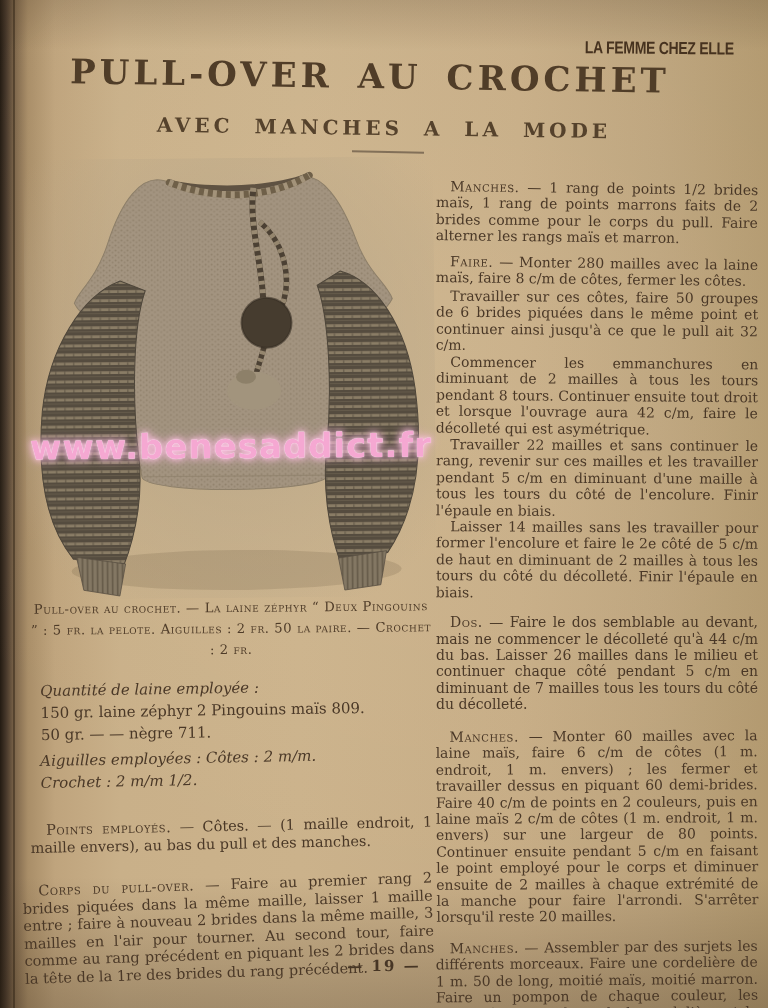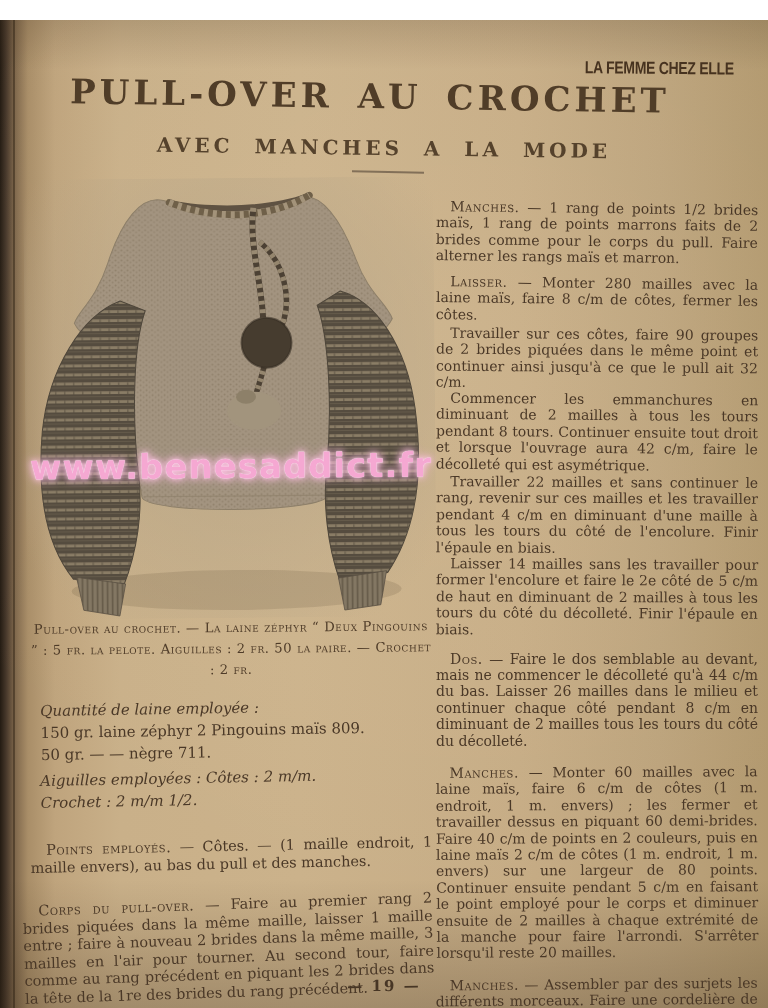--- a/index.html
+++ b/index.html
@@ -1,21 +1,21 @@
 <!DOCTYPE html>
 <html><head>
 <meta charset="utf-8">
 <style>
   html,body{margin:0;padding:0;width:768px;height:1008px;overflow:hidden;
     font-family:"DejaVu Serif", serif;}
   .page{position:absolute;inset:0;color:#4a3827;
     background:
       radial-gradient(120% 90% at 58% 35%, rgba(255,240,210,0.10), rgba(0,0,0,0) 60%),
       linear-gradient(to bottom, rgba(74,56,36,0.20), rgba(0,0,0,0) 5%, rgba(0,0,0,0) 87%, rgba(60,45,28,0.28) 100%),
-      linear-gradient(to right, #231b12 0, #46372a 6px, #7b6449 14px, #a98e68 28px, #bfa47d 55px, #c9b089 120px, #cbb28b 300px, #c6ac85 520px, #bca37c 660px, #b2996f 768px); margin-top: 20px;}
+      linear-gradient(to right, #231b12 0, #46372a 6px, #7b6449 14px, #a98e68 28px, #bfa47d 55px, #c9b089 120px, #cbb28b 300px, #c6ac85 520px, #bca37c 660px, #b2996f 768px);}
   .crease{position:absolute;left:13px;top:0;width:2px;height:1008px;
     background:rgba(40,28,16,0.45);}
   
   .logo{position:absolute;left:585px;top:37px;width:170px;
     font-family:"Liberation Sans", sans-serif;font-weight:700;font-size:14px;
     letter-spacing:-0.3px;color:#46321f;transform:rotate(0.5deg) scaleY(1.25);
     transform-origin:left top;white-space:nowrap;}
   .title{position:absolute;left:40px;top:56px;width:660px;text-align:center;
     font-size:34px;font-weight:700;letter-spacing:4px;word-spacing:9px;
     color:#503d28;transform:rotate(0.9deg);transform-origin:center;}
@@ -166,38 +166,38 @@
     <span class="sc">Corps du pull-over.</span>
     <span>— Faire au premier rang 2 brides piquées dans la même maille, laisser 1 maille entre ; faire à nouveau 2 brides dans la même maille, 3 mailles en l'air pour tourner. Au second tour, faire comme au rang précédent en piquant les 2 brides dans la tête de la 1re des brides du rang précédent.</span>
   </p>
 
   <div class="col-right">
     <p class="para r1 mb10">
       <span class="sc">Manches.</span>
       <span>— 1 rang de points 1/2 brides maïs, 1 rang de points marrons faits de 2 brides comme pour le corps du pull. Faire alterner les rangs maïs et marron.</span>
     </p>
     <p class="para r1 mb2">
-      <span class="sc">Laisser.</span>
+      <span class="sc">Faire.</span>
       <span>— Monter 280 mailles avec la laine maïs, faire 8 c/m de côtes, fermer les côtes.</span>
     </p>
     <p class="para r2">
-      <span>Travailler sur ces côtes, faire 90 groupes de 2 brides piquées dans le même point et continuer ainsi jusqu'à ce que le pull ait 32 c/m.</span>
+      <span>Travailler sur ces côtes, faire 50 groupes de 6 brides piquées dans le même point et continuer ainsi jusqu'à ce que le pull ait 32 c/m.</span>
     </p>
     <p class="para r2">
       <span>Commencer les emmanchures en diminuant de 2 mailles à tous les tours pendant 8 tours. Continuer ensuite tout droit et lorsque l'ouvrage aura 42 c/m, faire le décolleté qui est asymétrique.</span>
     </p>
     <p class="para r3">
-      <span>Travailler 22 mailles et sans continuer le rang, revenir sur ces mailles et les travailler pendant 4 c/m en diminuant d'une maille à tous les tours du côté de l'encolure. Finir l'épaule en biais.</span>
+      <span>Travailler 22 mailles et sans continuer le rang, revenir sur ces mailles et les travailler pendant 5 c/m en diminuant d'une maille à tous les tours du côté de l'encolure. Finir l'épaule en biais.</span>
     </p>
     <p class="para r3 mb14">
       <span>Laisser 14 mailles sans les travailler pour former l'encolure et faire le 2e côté de 5 c/m de haut en diminuant de 2 mailles à tous les tours du côté du décolleté. Finir l'épaule en biais.</span>
     </p>
     <p class="para r4 mb16">
       <span class="sc">Dos.</span>
-      <span>— Faire le dos semblable au devant, mais ne commencer le décolleté qu'à 44 c/m du bas. Laisser 26 mailles dans le milieu et continuer chaque côté pendant 8 c/m en diminuant de 2 mailles tous les tours du côté du décolleté.</span>
+      <span>— Faire le dos semblable au devant, mais ne commencer le décolleté qu'à 44 c/m du bas. Laisser 26 mailles dans le milieu et continuer chaque côté pendant 5 c/m en diminuant de 7 mailles tous les tours du côté du décolleté.</span>
     </p>
     <p class="para r5 mb16">
       <span class="sc">Manches.</span>
       <span>— Monter 60 mailles avec la laine maïs, faire 6 c/m de côtes (1 m. endroit, 1 m. envers) ; les fermer et travailler dessus en piquant 60 demi-brides. Faire 40 c/m de points en 2 couleurs, puis en laine maïs 2 c/m de côtes (1 m. endroit, 1 m. envers) sur une largeur de 80 points. Continuer ensuite pendant 5 c/m en faisant le point employé pour le corps et diminuer ensuite de 2 mailles à chaque extrémité de la manche pour faire l'arrondi. S'arrêter lorsqu'il reste 20 mailles.</span>
     </p>
     <p class="para r6">
       <span class="sc">Manches.</span>
       <span>— Assembler par des surjets les différents morceaux. Faire une cordelière de 1 m. 50 de long, moitié maïs, moitié marron. Faire un pompon de chaque couleur, les mettre à chaque bout de la cordelière et la fixer à l'encolure à petits points.</span>
     </p>
   </div>

